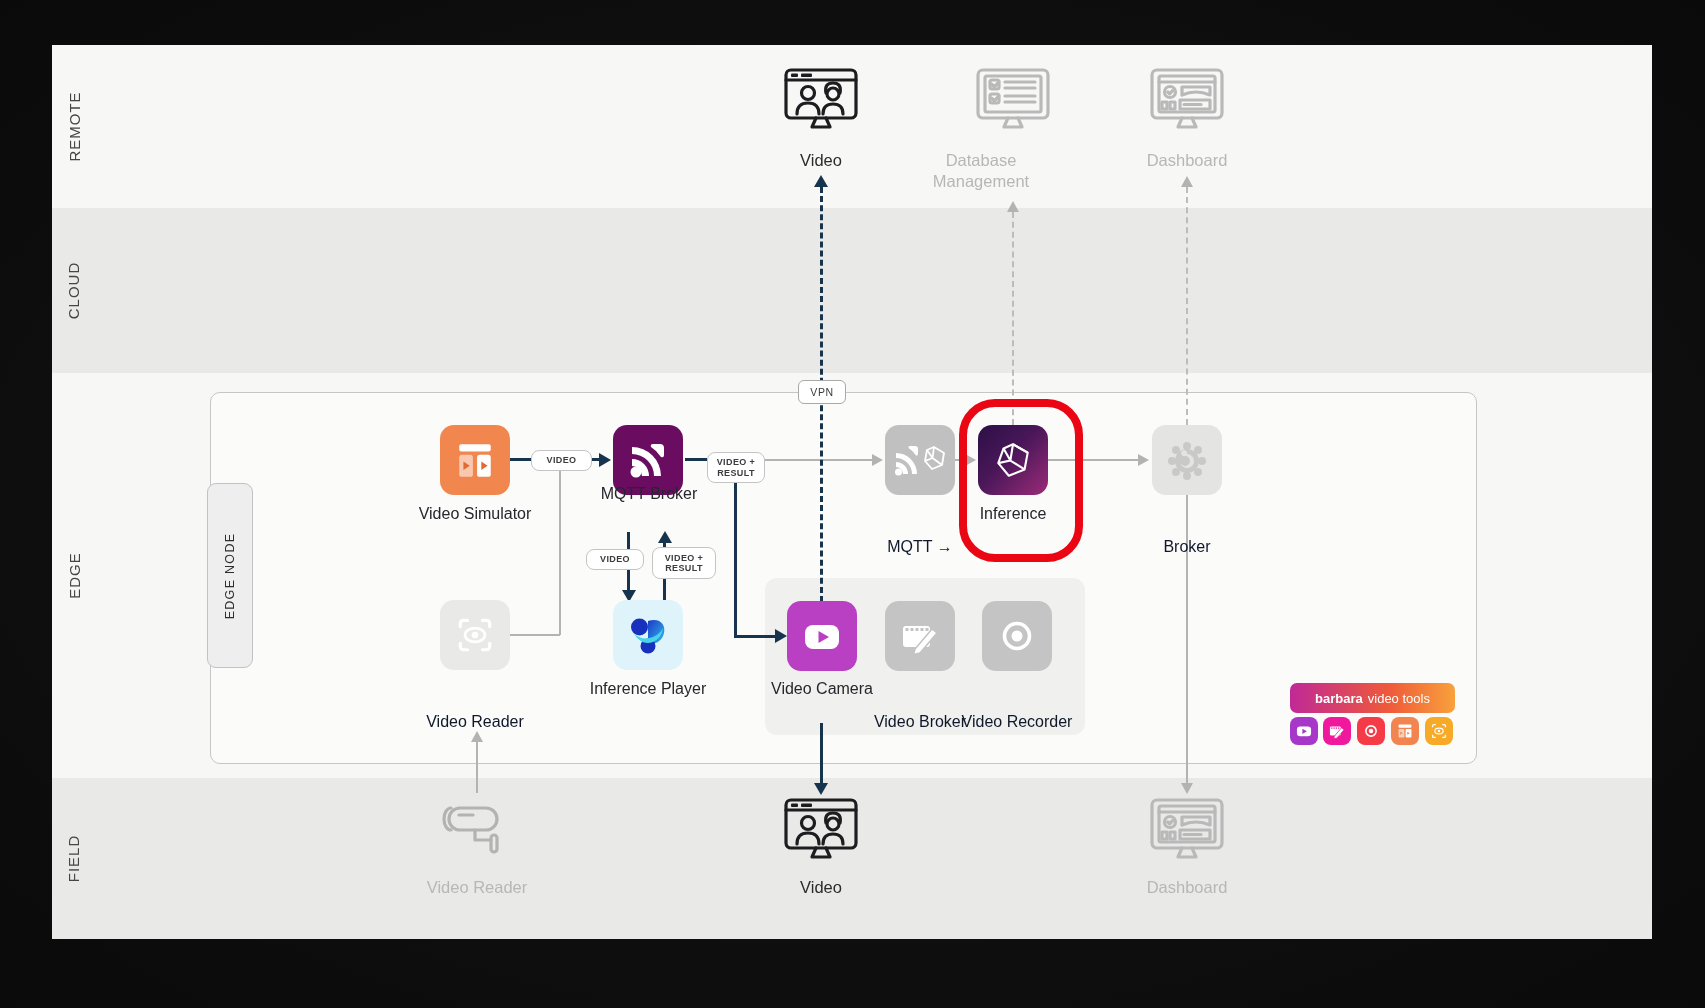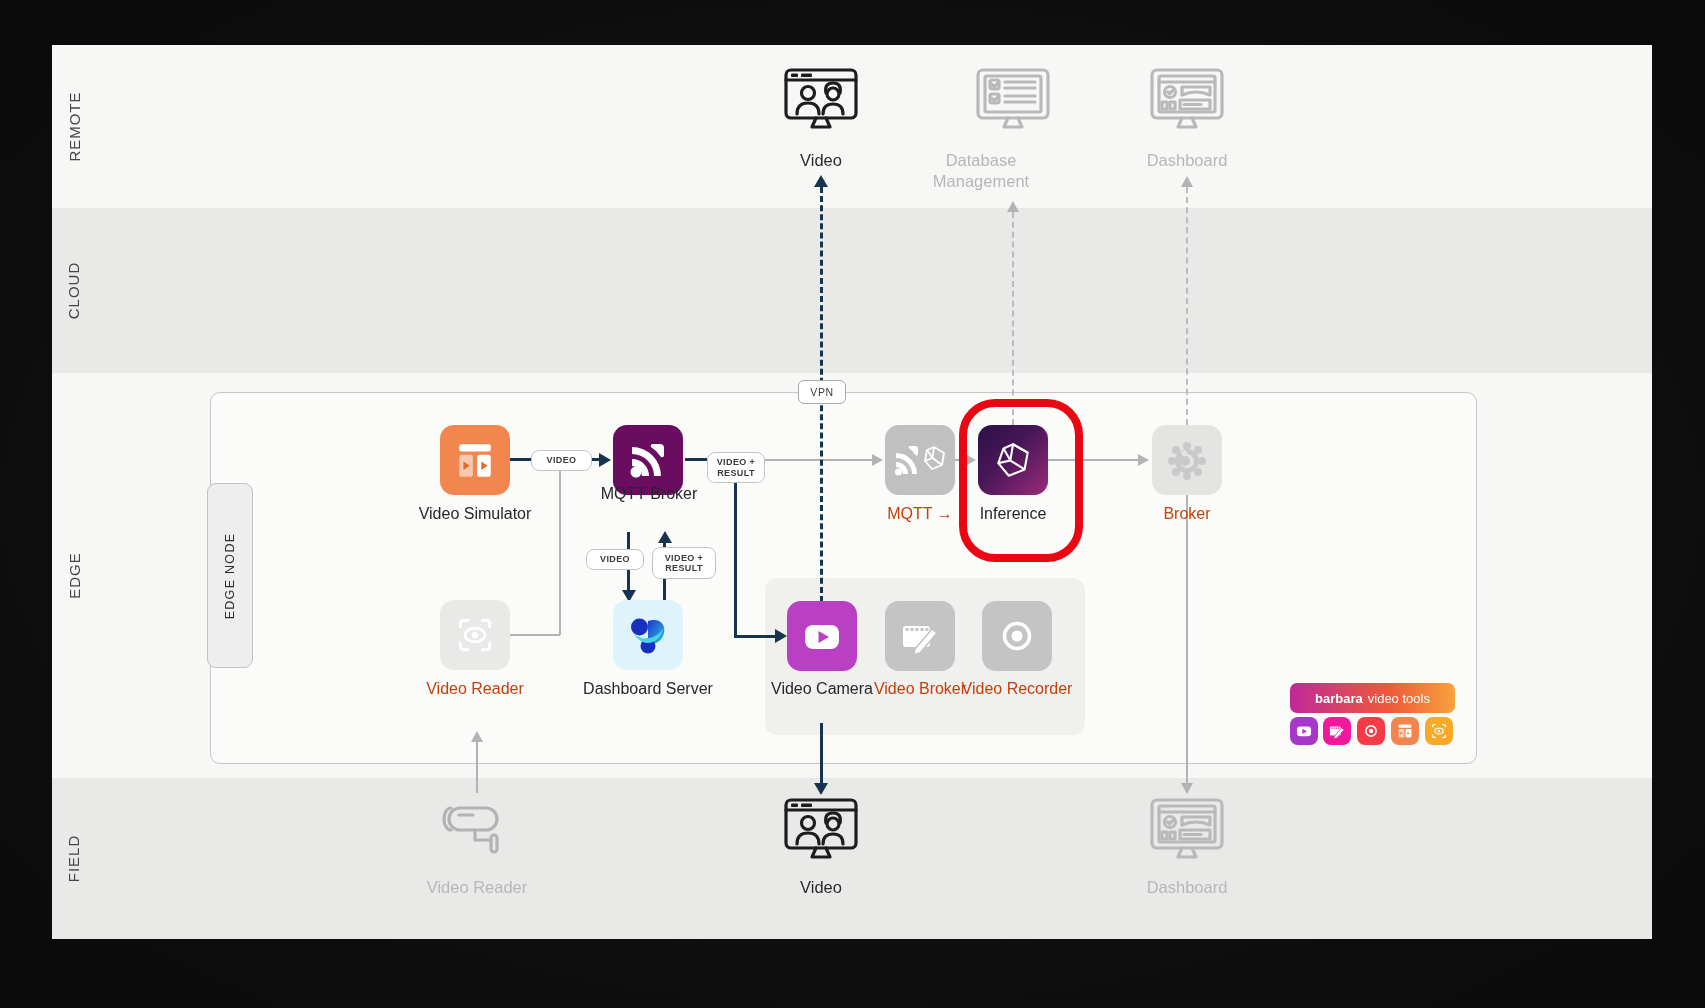--- a/index.html
+++ b/index.html
@@ -11,21 +11,21 @@
   .band.light{background:#f7f7f6;}
   .band.dark{background:#e9e9e8;}
   .band-label{position:absolute;left:0;top:0;bottom:0;width:44px;display:flex;align-items:center;justify-content:center;}
   .band-label span{transform:rotate(-90deg);white-space:nowrap;font-size:15px;letter-spacing:1px;color:#454545;}
   .edgebox{position:absolute;left:158px;top:347px;width:1265px;height:370px;background:#fbfbfa;border:1px solid #c6c6c6;border-radius:10px;z-index:1;}
   .edgetab{position:absolute;left:155px;top:438px;width:44px;height:183px;background:#eeeeee;border:1px solid #c2c2c2;border-radius:9px;z-index:2;display:flex;align-items:center;justify-content:center;}
   .edgetab span{transform:rotate(-90deg);white-space:nowrap;font-size:12.5px;letter-spacing:1.3px;color:#2d2d2d;}
   .groupbox{position:absolute;left:713px;top:533px;width:320px;height:157px;background:#f0f0ee;border-radius:12px;z-index:1;}
   .node{position:absolute;width:70px;height:70px;border-radius:14px;display:flex;align-items:center;justify-content:center;z-index:3;}
   .nlabel{position:absolute;width:140px;text-align:center;font-size:16px;line-height:21.5px;color:#26262c;z-index:3;}
-  .nlabel.gray{color:#c2410c;}
+  .nlabel.gray{color:#0f172a;margin-top:33px;}
   .io-label{position:absolute;width:150px;text-align:center;font-size:16.5px;line-height:20.5px;color:#2b2b2b;z-index:3;}
   .io-label.gray{color:#b7b7b7;}
   .io-icon{position:absolute;z-index:3;}
   .pill{position:absolute;background:#fff;border:1.5px solid #c4c4c4;border-radius:8px;display:flex;align-items:center;justify-content:center;text-align:center;font-size:9px;font-weight:700;color:#3c3c3c;letter-spacing:.4px;line-height:10.5px;z-index:4;}
   .vpnpill{position:absolute;left:746px;top:335px;width:46px;height:22px;background:#fff;border:1.5px solid #a9a9a9;border-radius:6px;display:flex;align-items:center;justify-content:center;font-size:10.5px;color:#3c3c3c;letter-spacing:.6px;z-index:4;}
   .hl-navy{position:absolute;border-top:3px solid #16344E;height:0;z-index:2;}
   .vl-navy{position:absolute;border-left:3px solid #16344E;width:0;z-index:2;}
   .vl-navy.dash{border-left-style:dashed;}
   .hl-gray{position:absolute;border-top:2px solid #b3b3b3;height:0;z-index:2;}
   .vl-gray{position:absolute;border-left:2px solid #b3b3b3;width:0;z-index:2;}
@@ -272,21 +272,21 @@
           <stop offset="0" stop-color="#1D39C9"></stop>
               <stop offset="1" stop-color="#2FB9E8"></stop>
             </linearGradient>
           </defs>
         <circle cx="13.5" cy="14" r="8.5" fill="#1730BE"></circle>
         <path d="M22,8 C34,4 40,12 38,20 C36,29 28,32 22,30 Z" fill="url(#tg)"></path>
         <circle cx="22" cy="33" r="7.5" fill="#1730BE"></circle>
         <path d="M8,21 q9,7 19,3 q7,-3 10,-9 q-1,10 -10,14 q-11,4 -19,-8 z" fill="#49D3E8"></path>
       </svg>
     </div>
-    <div class="nlabel" style="left:526px;top:633px;"><span>Dashboard Server</span></div>
+    <div class="nlabel" style="left:526px;top:633px;"><span>Inference Player</span></div>
 
     <div class="node" style="left:735px;top:556px;background:#B93FC3;">
       <svg width="44" height="44" viewBox="0 0 44 44">
         <rect x="5" y="11" width="34" height="24" rx="8" fill="#fff"></rect>
         <path d="M18.5,17 l10.5,6 -10.5,6 z" fill="#B93FC3"></path>
       </svg>
     </div>
     <div class="nlabel" style="left:700px;top:633px;"><span>Video Camera</span></div>
 
     <div class="node" style="left:833px;top:556px;background:#c4c4c4;">

